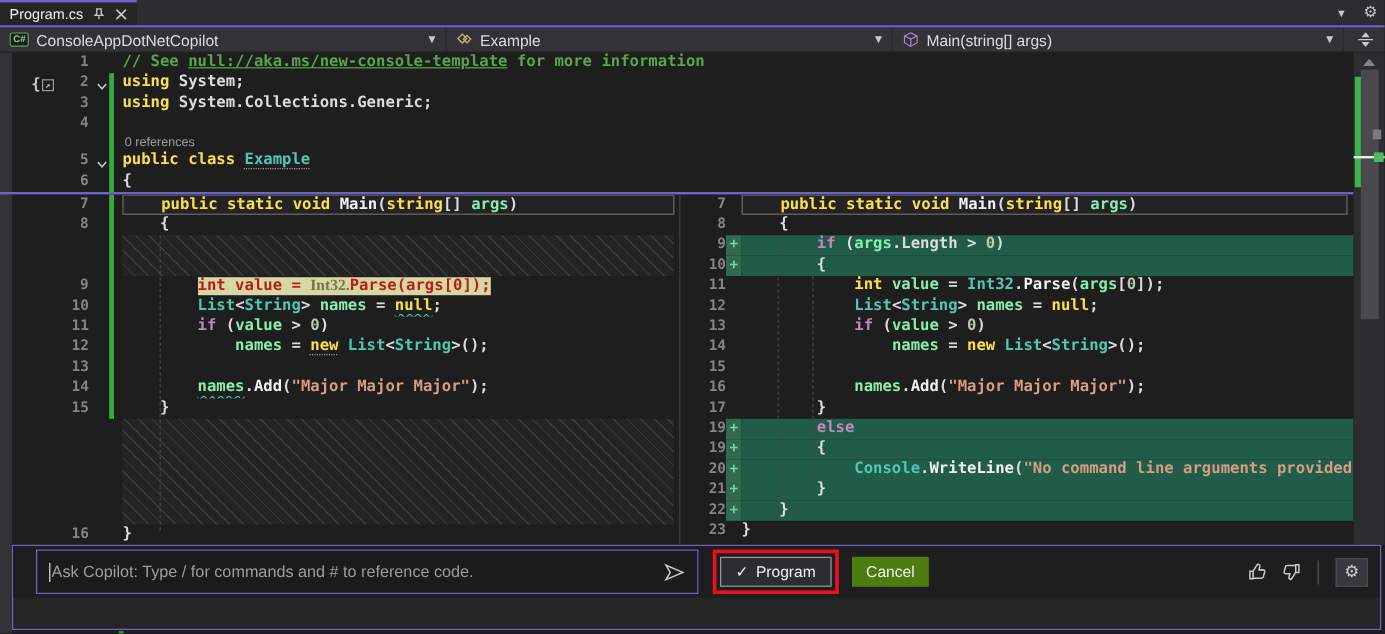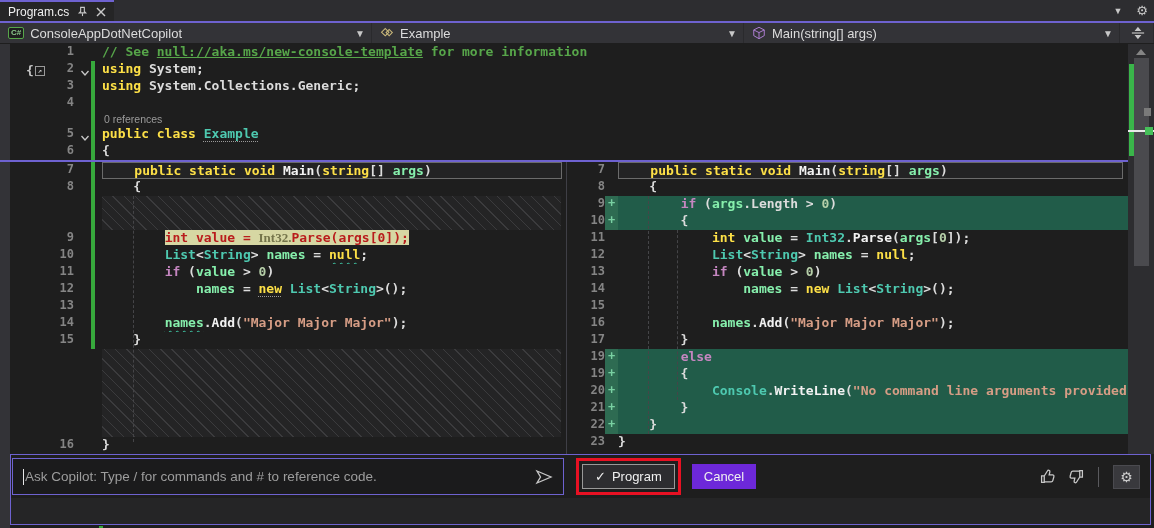--- a/index.html
+++ b/index.html
@@ -82,33 +82,33 @@
   #sb-mark { position:absolute; right:3px; top:64px; width:7px; height:8px; background:#7a7a7a; }
   #sb-line { position:absolute; left:0; top:86px; width:26px; height:2px; background:#e8e8e8; }
   #sb-sq   { position:absolute; right:1px; top:83px; width:8px; height:8px; background:#46c05a; }
 
   
   #copilot { position:absolute; left:10px; top:454px; width:1141px; height:71px;
              border:1px solid var(--accent); background:#252526; }
   #cp-disclaimer { height:26px; border-bottom:1px solid var(--accent); display:flex;
                    align-items:center; justify-content:flex-end; padding-right:10px;
                    color:#cfcfcf; font-size:13px; background:#1f1f20; }
-  #cp-row { height:43px; display:flex; align-items:center; background:#1e1e1e; }
+  #cp-row { height:43px; display:flex; align-items:center; background:#1e1e1e;padding-left:18px; }
   #cp-input { flex:none; width:552px; height:37px; margin:3px 0 3px 1px; border:1px solid var(--accent);
               background:#1b1b1c; display:flex; align-items:center; padding:0 10px; }
   #cp-caret { width:1px; height:16px; background:#e8e8e8; margin-right:1px; }
   #cp-placeholder { color:#9d9d9d; font-size:13.5px; white-space:nowrap; overflow:hidden; }
   #cp-send { margin-left:auto; display:flex; }
   #accept-wrap { position:relative; margin-left:18px; }
   #accept-annotation { position:absolute; left:-6px; top:-6px; right:-6px; bottom:-6px;
                        border:3px solid var(--red); pointer-events:none; }
   .cp-btn { height:25px; display:inline-flex; align-items:center; gap:6px; padding:0 12px;
             color:#f0f0f0; font-size:13px; border:none; cursor:pointer; }
   #btn-accept { background:#2d2d30; border:1px solid #999; }
-  #btn-cancel { background:#6d28d9; margin-left:17px; }
+  #btn-cancel { background:#4d7c0f; margin-left:17px; }
   #cp-right { margin-left:auto; display:flex; align-items:center; gap:10px; padding-right:10px; }
   .thumb { display:flex; }
   #cp-vdiv { width:1px; height:20px; background:#5a5a5e; margin:0 4px; }
   #cp-gear { width:27px; height:24px; background:#39393d; border:1px solid #4a4a4f;
              display:flex; align-items:center; justify-content:center; color:#cdcdcd; font-size:14px; }
   #bottom-sliver-bar { position:absolute; left:99px; top:526px; width:4px; height:2px; background:var(--bargreen); }
   .gear-glyph { font-family:"DejaVu Sans", sans-serif; }
 </style>
 </head>
 <body>

